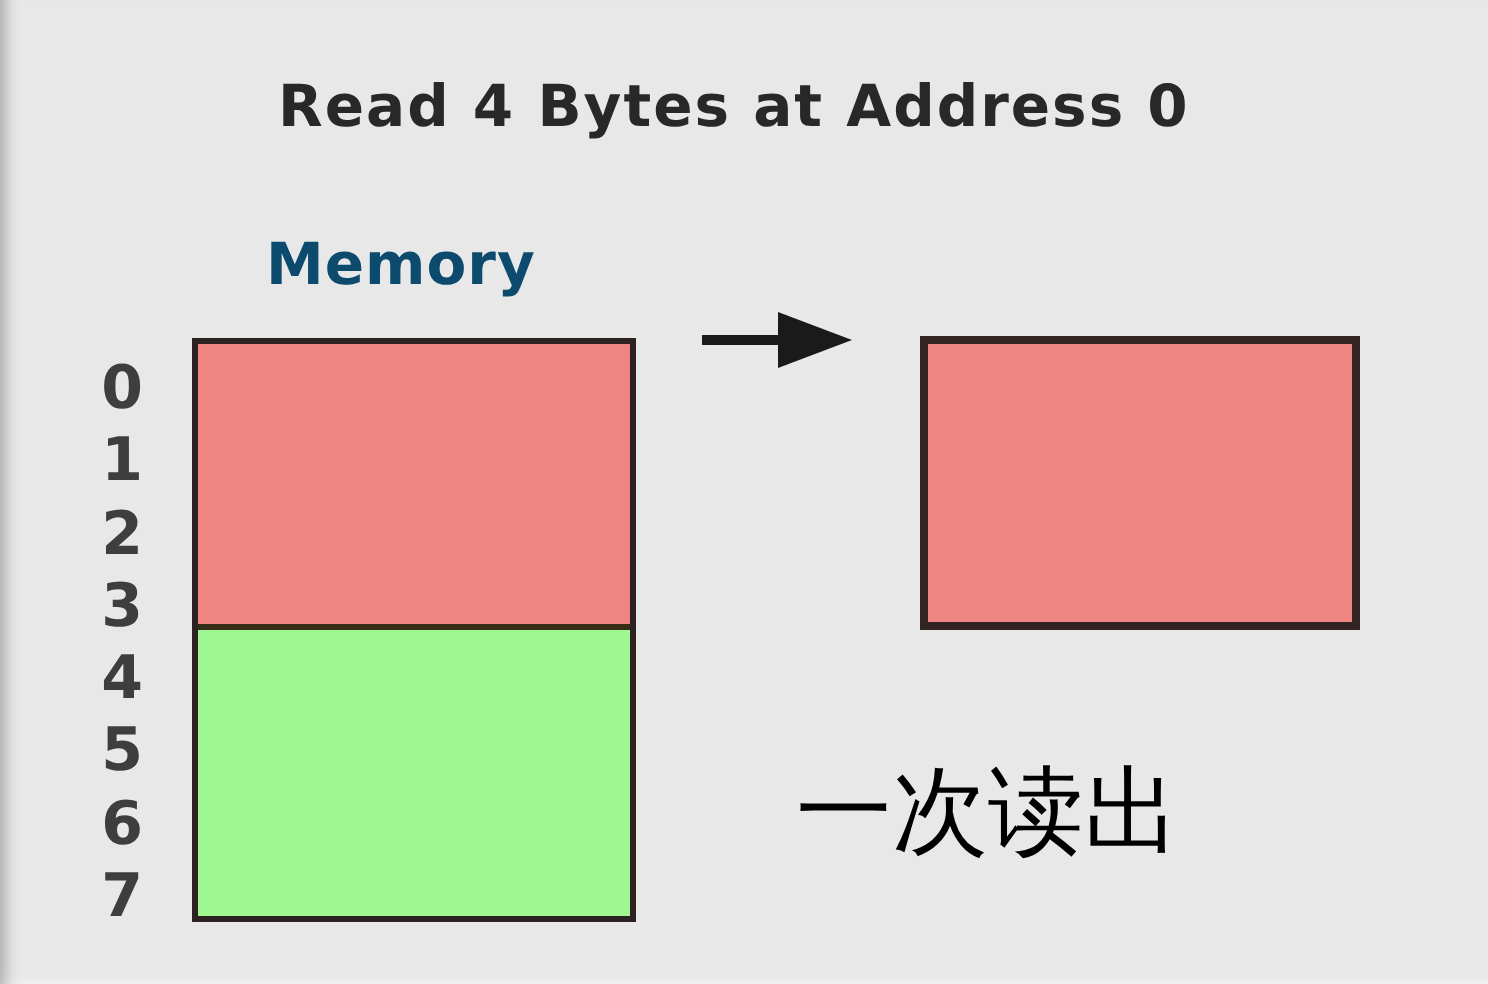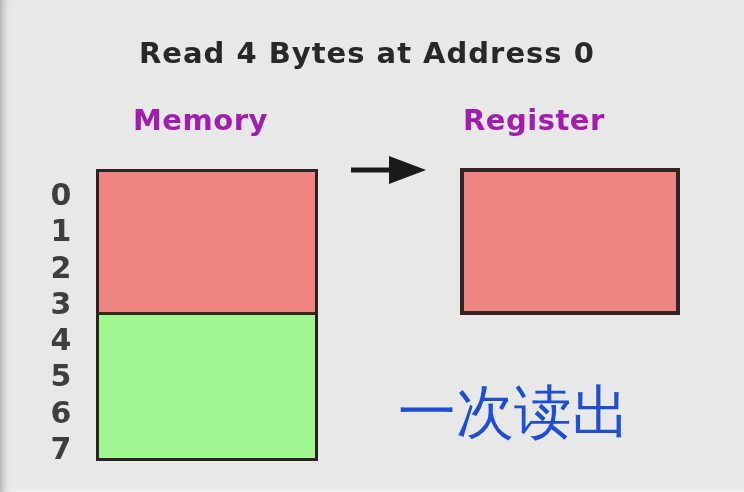--- a/index.html
+++ b/index.html
@@ -20,24 +20,24 @@
     left: 139px;
     top: 36px;
     font-size: 29px;
     font-weight: bold;
     letter-spacing: 1px;
     color: #282828;
     white-space: nowrap;
   }
   .col-label {
     position: absolute;
-    top: 103px;
+    top: 115px;
     font-size: 29px;
     font-weight: bold;
-    color: #a21caf;
+    color: #0c4a6e;
     letter-spacing: 0.5px;
     white-space: nowrap;
   }
   .memory-label   { left: 133px; }
   .register-label { left: 463px; }
   .addresses {
     position: absolute;
     left: 44px;
     top: 180px;
     width: 34px;
@@ -81,36 +81,35 @@
     top: 168px;
     width: 212px;
     height: 139px;
     border: 4px solid #332424;
     background: #ee8583;
   }
   .note {
     position: absolute;
     left: 398px;
     top: 376px;
-    font-size: 58px;
+    font-size: 48px;
     line-height: 1.25;
-    color: #1d4ed8;
+    color: #000000;
     white-space: nowrap;
   }
 </style>
 </head>
 <body>
 
 <div class="stage">
 
   <div class="title">Read 4 Bytes at Address 0</div>
 
   <div class="col-label memory-label">Memory</div>
 
-  <div class="col-label register-label">Register</div>
 
   <div class="addresses">
     <span>0</span>
     <span>1</span>
     <span>2</span>
     <span>3</span>
     <span>4</span>
     <span>5</span>
     <span>6</span>
     <span>7</span>

